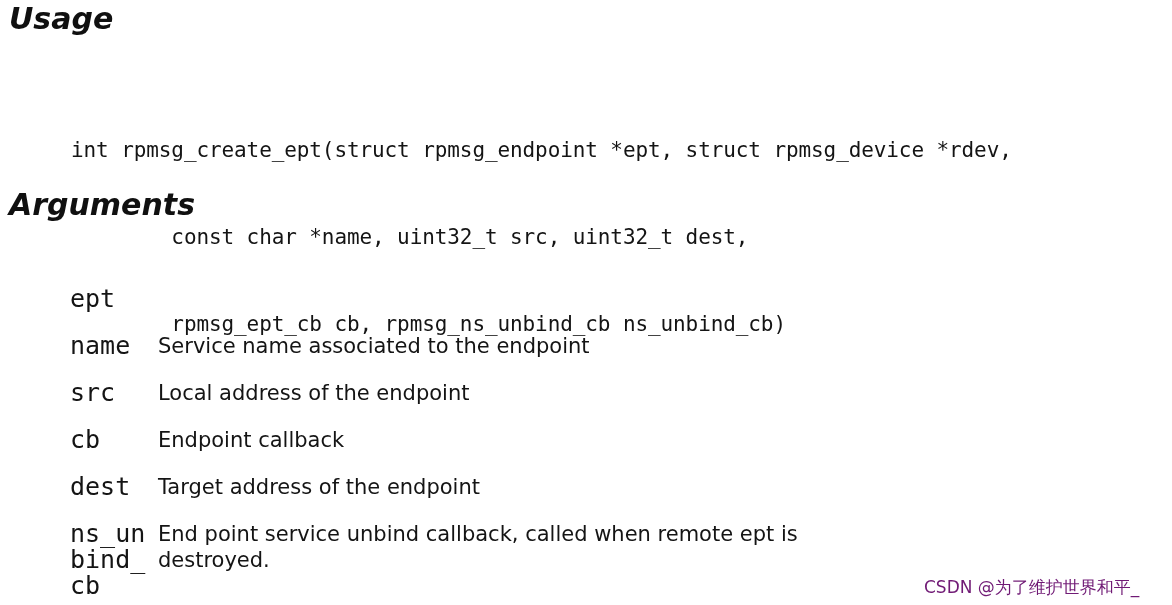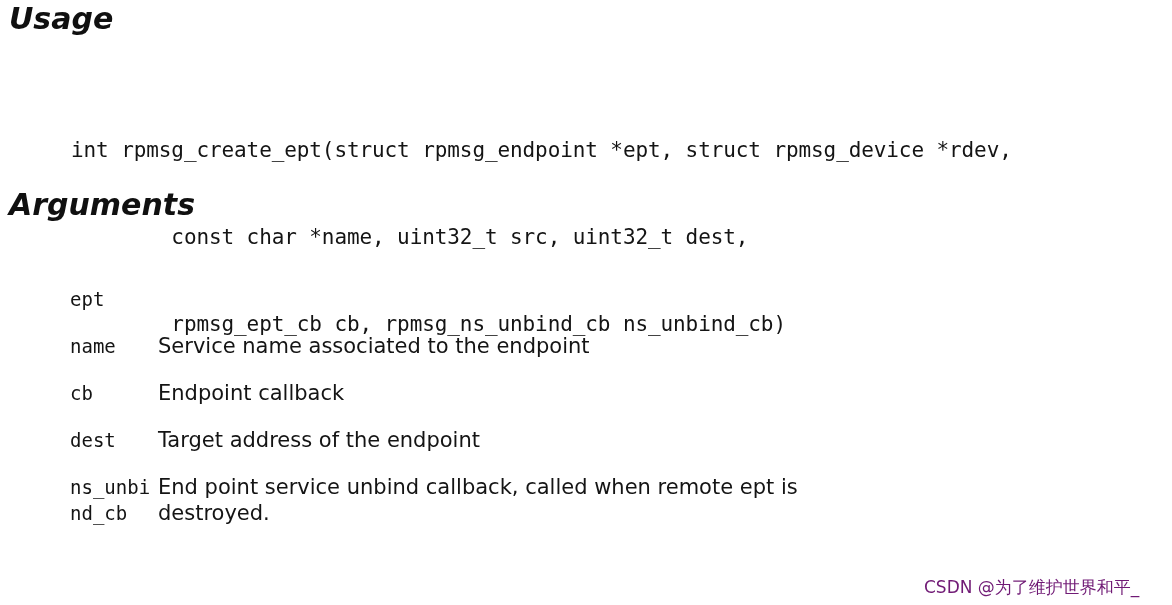--- a/index.html
+++ b/index.html
@@ -66,21 +66,21 @@
     display: flex;
     align-items: flex-start;
     margin-bottom: 21px;
   }
   .arg-term {
     width: 158px;
     min-width: 158px;
     padding-left: 70px;
     box-sizing: border-box;
     font-family: "DejaVu Sans Mono", monospace;
-    font-size: 19px;
+    font-size: 25px;
     line-height: 26px;
     color: #141414;
     word-break: break-all;
     overflow-wrap: anywhere;
   }
   .arg-desc {
     font-family: "DejaVu Sans", sans-serif;
     font-size: 21px;
     line-height: 26px;
     color: #141414;
@@ -125,20 +125,24 @@
 
     <div class="arg-row">
       <div class="arg-term">ept</div>
     </div>
 
     <div class="arg-row">
       <div class="arg-term">name</div>
       <div class="arg-desc">Service name associated to the endpoint</div>
     </div>
 
+    <div class="arg-row">
+      <div class="arg-term">src</div>
+      <div class="arg-desc">Local address of the endpoint</div>
+    </div>
 
     <div class="arg-row">
       <div class="arg-term">cb</div>
       <div class="arg-desc">Endpoint callback</div>
     </div>
 
     <div class="arg-row">
       <div class="arg-term">dest</div>
       <div class="arg-desc">Target address of the endpoint</div>
     </div>

